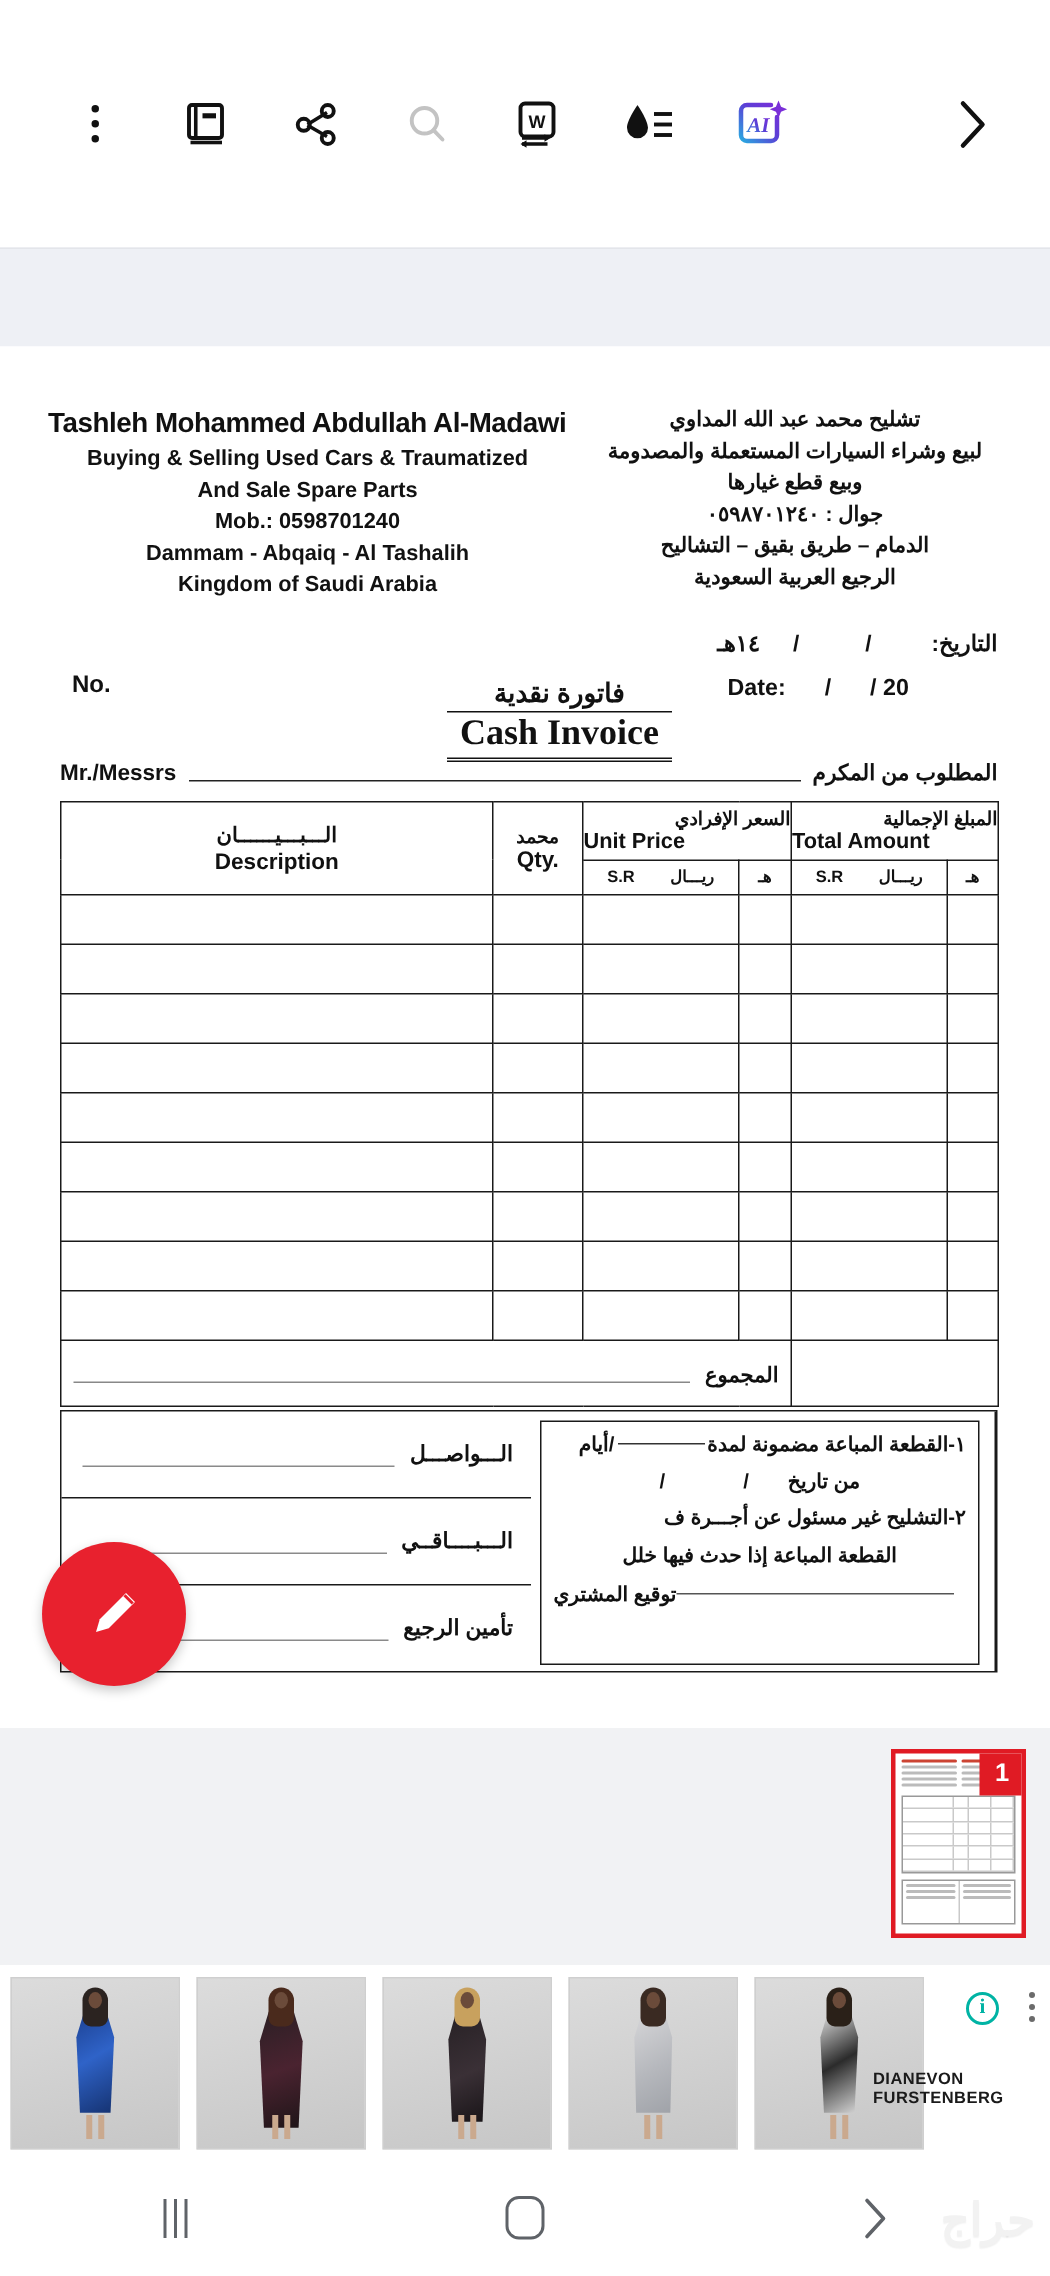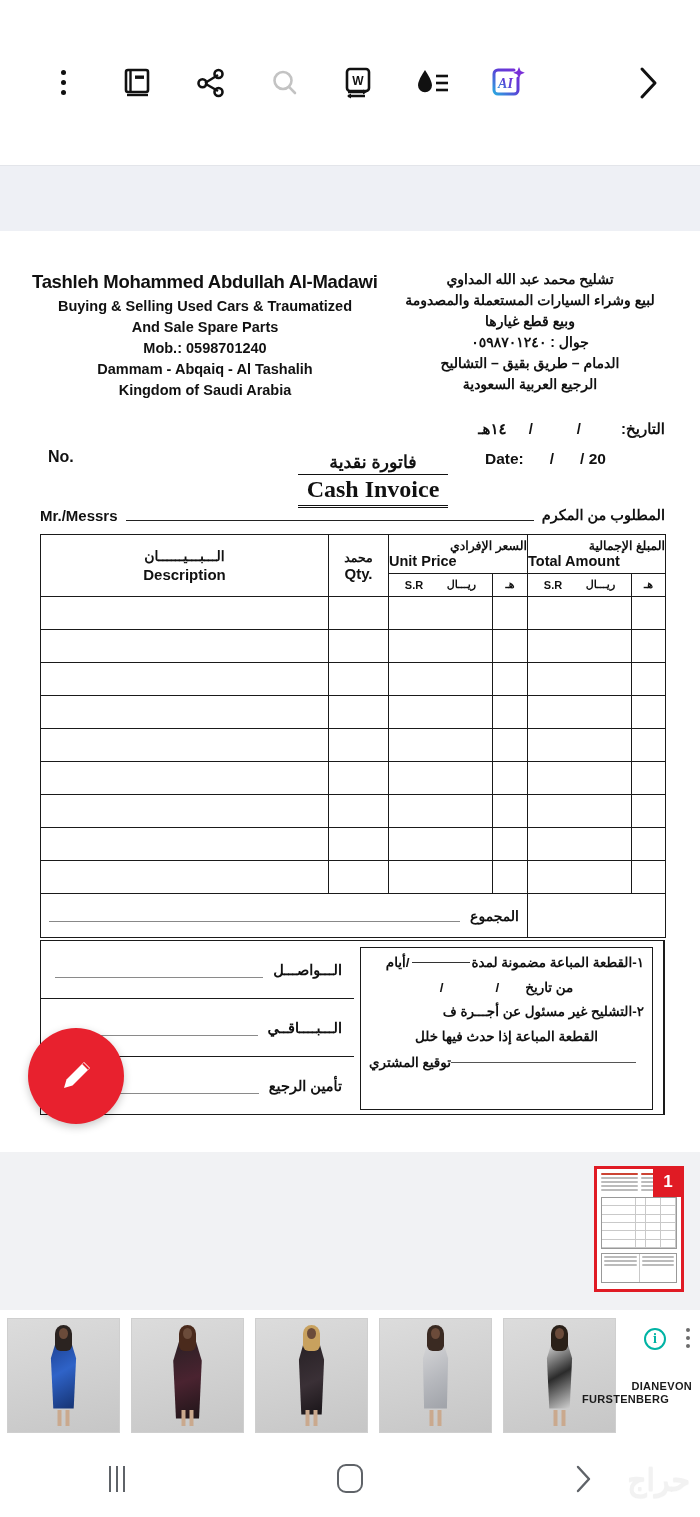--- a/index.html
+++ b/index.html
@@ -184,21 +184,21 @@
     font-size: 14px; font-weight: bold; font-family: "Liberation Serif", serif;
     display: flex; align-items: center; justify-content: center;
   }
   .ad-dots { position: absolute; right: 10px; top: 10px; }
   .ad-dots i { display: block; width: 4px; height: 4px; border-radius: 50%; background: #6b6b6b; margin-bottom: 4px; }
   .ad-brand {
     position: absolute; right: 8px; top: 62px; width: 110px;
     font-size: 11px; font-weight: bold; letter-spacing: 0.3px;
     color: #1a1a1a; line-height: 1.25; text-align: justify;
   }
-  .ad-brand .l1 { display: flex; justify-content: flex-end; }
+  .ad-brand .l1 { display: flex; justify-content: flex-start; }
 
   
   .navbar {
     position: absolute; left: 0; top: 1440px; width: 700px; height: 77px;
     background: #ffffff; display: flex; align-items: center;
   }
   .nav-btn { flex: 1; display: flex; align-items: center; justify-content: center; cursor: pointer; height: 77px; }
   .nav-recents { display: flex; gap: 5px; }
   .nav-recents i { width: 2px; height: 26px; background: #5f6368; display: block; }
   .nav-home { width: 26px; height: 29px; border: 2.4px solid #5f6368; border-radius: 9px; }

